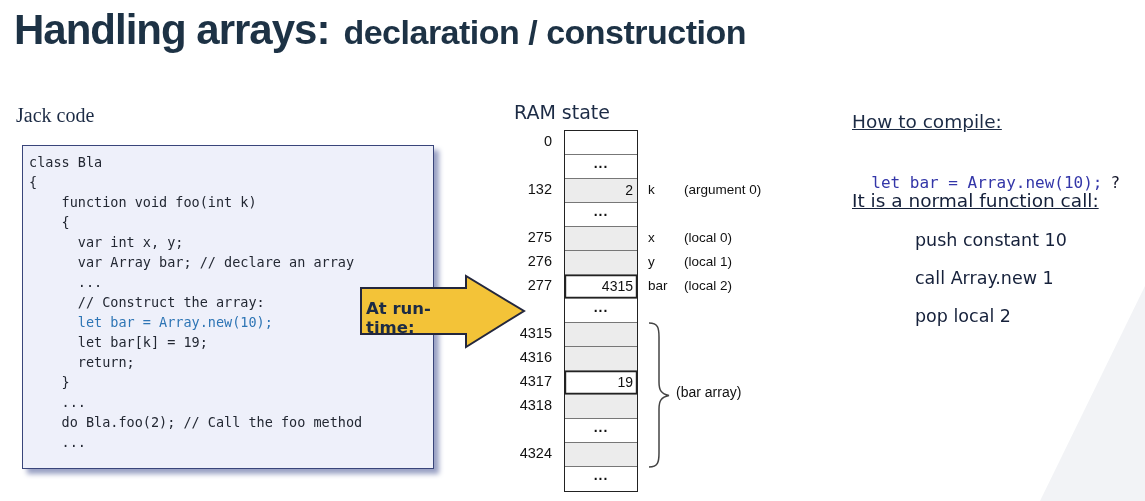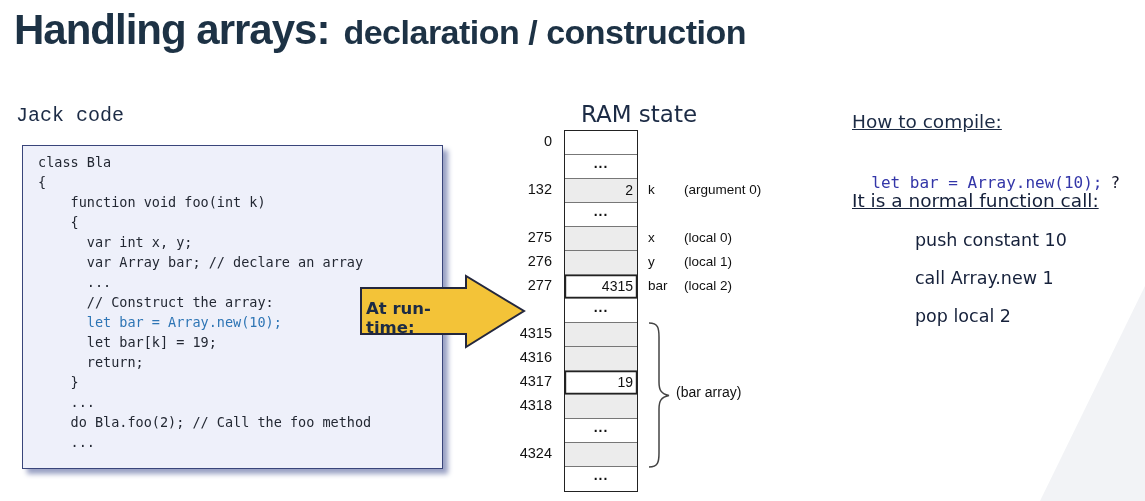--- a/index.html
+++ b/index.html
@@ -8,39 +8,39 @@
   .abs{position:absolute;}
 
   
   .title-row{left:14px;top:6px;display:flex;align-items:baseline;gap:14px;
              color:var(--title);font-weight:bold;}
   .title-main{font-size:42px;letter-spacing:-1px;}
   .title-sub{font-size:34px;letter-spacing:-0.5px;}
 
   
   .jack-label{left:16px;top:104px;font-size:20px;color:var(--handwriting);
-              font-family:Liberation Mono, monospace;}
+              font-family:Liberation Serif, serif;}
   .code-box{left:22px;top:145px;width:404px;height:316px;
             background:var(--box-bg);border:1.5px solid var(--box-border);
             box-shadow:5px 5px 5px var(--box-shadow);
-            padding:6px 0 0 15px;
+            padding:6px 0 0 6px;
             font-family:"DejaVu Sans Mono","Liberation Mono",monospace;
             font-size:13.5px;line-height:20px;color:var(--code-text);}
   .code-line{white-space:pre;}
   .code-line.blue{color:var(--code-blue);}
 
   
   .arrow-svg{left:360px;top:274px;}
   .arrow-svg polygon{fill:var(--arrow-fill);stroke:var(--arrow-stroke);stroke-width:2;}
   .arrow-label{left:366px;top:299px;width:100px;font-weight:bold;
                font-size:16.5px;color:var(--handwriting);
                font-family:"DejaVu Sans",sans-serif;}
 
   
-  .ram-title{left:569px;top:101px;width:140px;text-align:center;font-size:23px;
+  .ram-title{left:514px;top:101px;width:140px;text-align:left;font-size:19px;
              color:var(--handwriting);font-family:"DejaVu Sans",sans-serif;}
   .ram-table{left:564px;top:130px;width:72px;border:1.5px solid #222;background:#fff;}
   .ram-row{height:24px;box-sizing:border-box;border-bottom:1px solid #777;
            position:relative;font-size:14px;line-height:22px;}
   .ram-row:last-child{border-bottom:none;}
   .ram-row.gray{background:var(--cell-gray);}
   .ram-row.white{background:#fff;}
   .ram-row.highlight{background:#fff;box-shadow:inset 0 0 0 1.2px #222;}
   .ram-row .val{position:absolute;right:4px;top:0;color:var(--ink);}
   .ram-row .dots{position:absolute;left:0;right:0;top:-3px;text-align:center;

